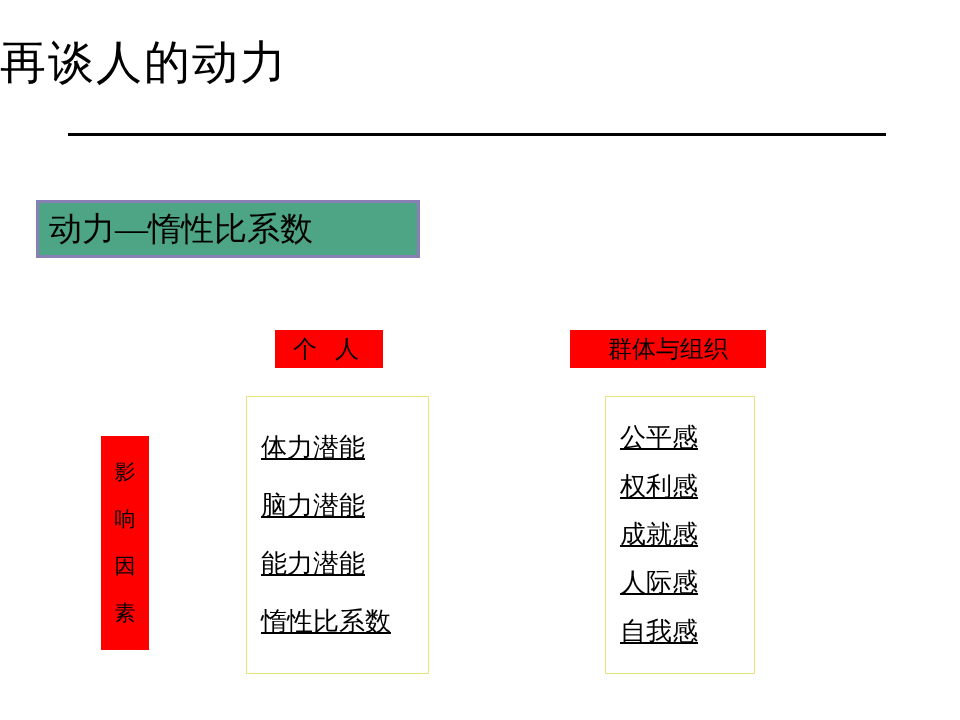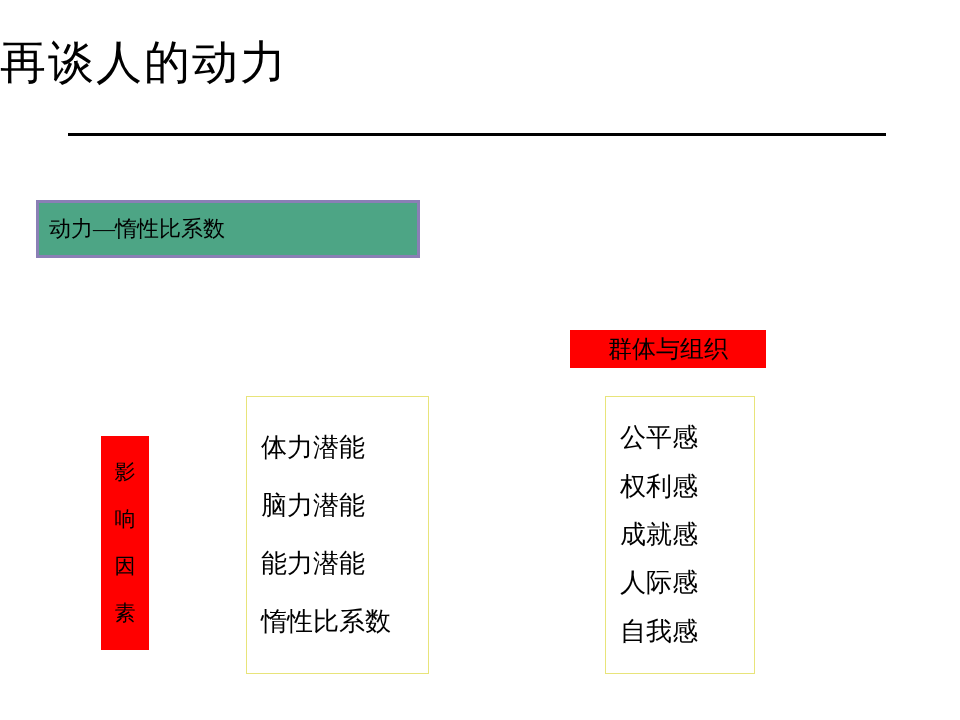--- a/index.html
+++ b/index.html
@@ -46,21 +46,21 @@
     width: 384px;
     height: 58px;
     background: #4da585;
     border: 3px solid #8a7fb5;
     box-sizing: border-box;
     display: flex;
     align-items: center;
     justify-content: flex-start;
   }
   .subtitle-text {
-    font-size: 22px;
+    font-size: 33px;
     color: #000000;
     padding-left: 10px;
     white-space: nowrap;
     font-family: "Liberation Serif", serif;
   }
   .red-header {
     position: absolute;
     background: #ff0000;
     color: #000000;
     font-size: 24px;
@@ -124,34 +124,36 @@
     width: 150px;
     height: 278px;
   }
   .list-item {
     font-size: 26px;
     color: #000000;
     padding-left: 14px;
     line-height: 1.15;
     white-space: nowrap;
     font-family: "Liberation Serif", serif;
+    text-decoration: underline;
   }
 </style>
 </head>
 <body>
 
 <div class="slide">
 
   <div class="slide-title">再谈人的动力</div>
   <div class="title-rule"></div>
 
   <div class="subtitle-box">
     <span class="subtitle-text">动力—惰性比系数</span>
   </div>
 
+  <div class="red-header header-person">个 人</div>
   <div class="red-header header-group">群体与组织</div>
 
   <div class="factors-box">
     <span>影</span>
     <span>响</span>
     <span>因</span>
     <span>素</span>
   </div>
 
   <div class="list-box list-person">

